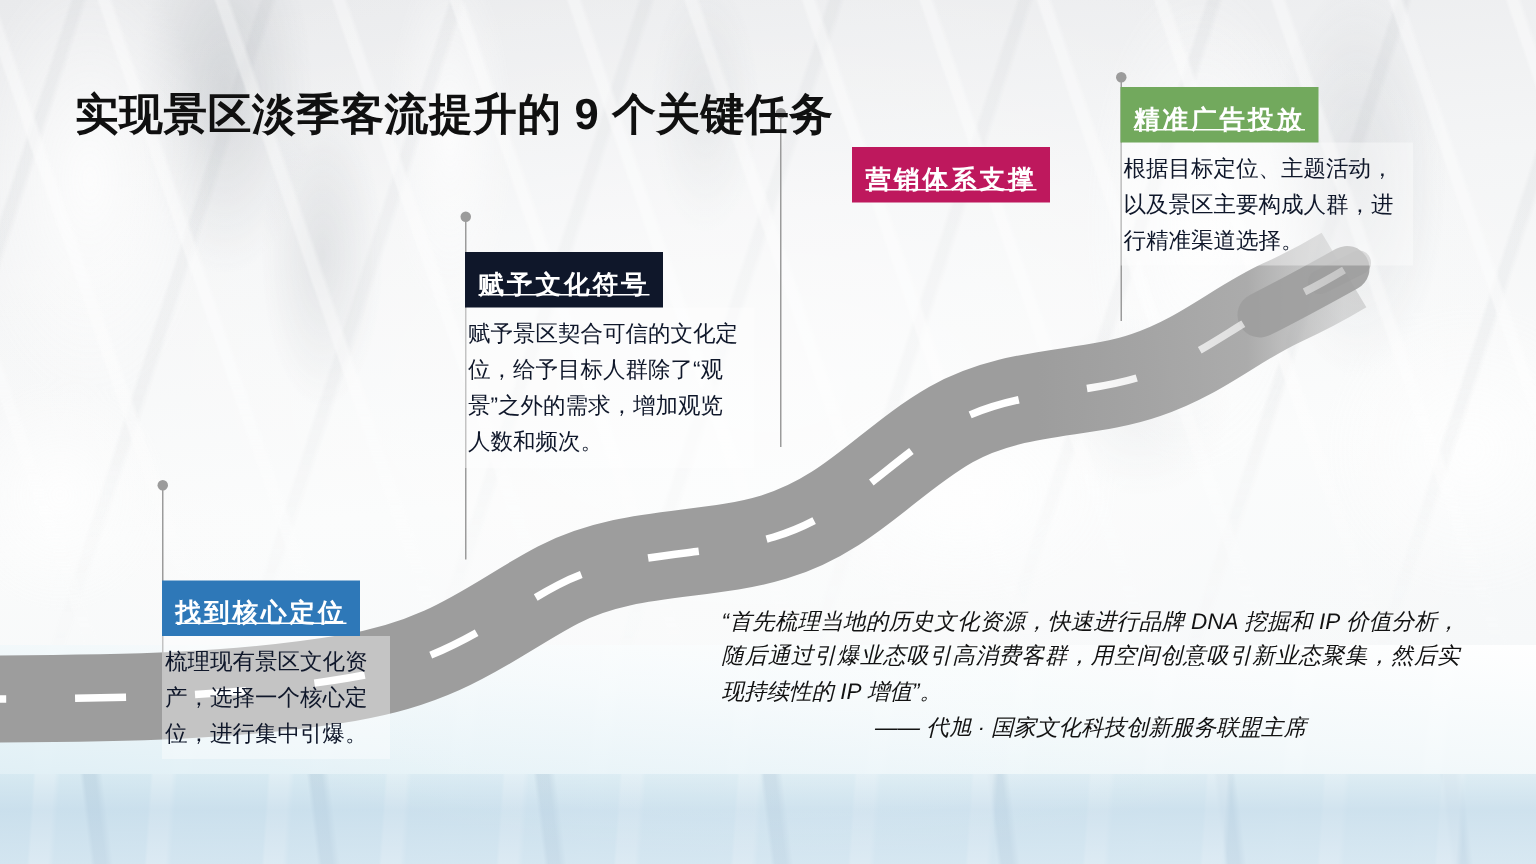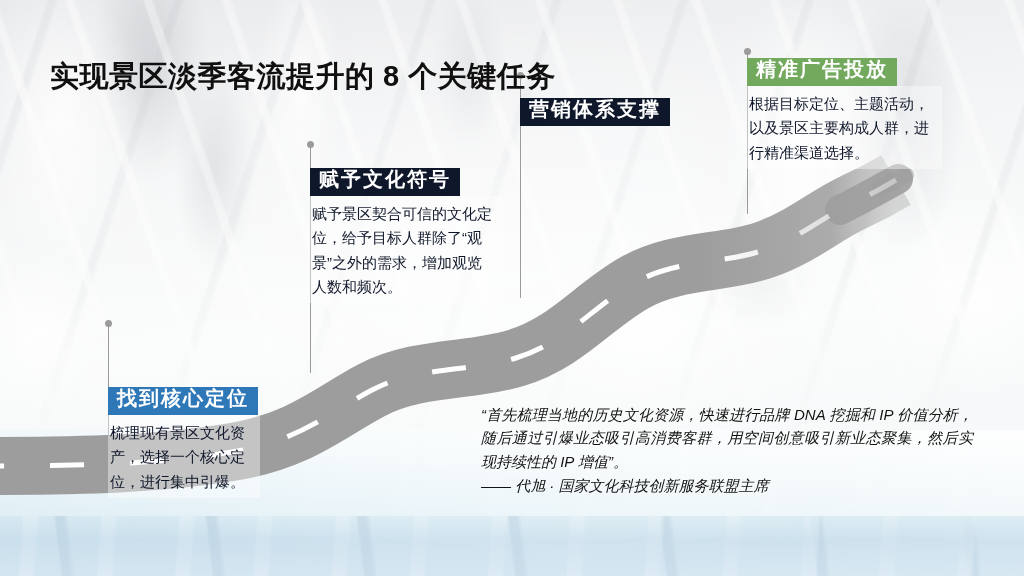--- a/index.html
+++ b/index.html
@@ -120,27 +120,28 @@
   .card-dot {
     position: absolute;
     width: 7px;
     height: 7px;
     border-radius: 50%;
     background: #9b9b9b;
     z-index: 26;
   }
   .card-head {
     display: inline-block;
-    padding: 0 9px 5px 9px;
-    font-size: 20px;
+    padding: 12px 9px 5px 9px;
+    font-size: 17px;
     font-weight: 700;
     color: #ffffff;
     letter-spacing: 2px;
     line-height: 1.15;
     white-space: nowrap;
+    text-decoration: underline;
   }
   .card-body {
     padding: 6px 8px 4px 2px;
     font-size: 15px;
     line-height: 1.62;
     color: #0f172a;
     background: rgba(255,255,255,0.40);
   }
 
   
@@ -151,21 +152,21 @@
     width: 492px;
     z-index: 28;
     font-style: italic;
     font-size: 15px;
     line-height: 1.55;
     color: #121212;
     text-align: justify;
   }
   .quote-attrib {
     margin-top: 1px;
-    text-align: left;
+    text-align: center;
     font-style: italic;
     font-size: 15px;
     color: #121212;
   }
 </style>
 </head>
 <body>
 
 <div id="slide">
 
@@ -224,40 +225,40 @@
 
     <g opacity=".95">
       <path d="M 300 576
                C 356 540, 392 498, 444 470
                C 500 440, 556 430, 606 402
                C 660 372, 690 330, 744 302
                C 790 278, 836 256, 872 226" fill="none" stroke="#9D9D9D" stroke-width="0"></path>
     </g>
   </svg>
 
-  <div class="title">实现景区淡季客流提升的 8 个关键任务</div>
+  <div class="title">实现景区淡季客流提升的 9 个关键任务</div>
 
   <div class="card-dot" style="left:105px; top:320px;"></div>
   <div class="card-connector" style="left:108px; top:324px; height:142px;"></div>
   <div class="card" style="left:108px; top:339px; width:152px;">
     <div class="card-head" style="background:#2E78B8;margin-top:48px;">找到核心定位</div>
     <div class="card-body">梳理现有景区文化资产，选择一个核心定位，进行集中引爆。</div>
   </div>
 
   <div class="card-dot" style="left:307px; top:141px;"></div>
   <div class="card-connector" style="left:310px; top:145px; height:228px;"></div>
   <div class="card" style="left:310px; top:168px; width:193px;">
     <div class="card-head" style="background:#0f172a;">赋予文化符号</div>
     <div class="card-body">赋予景区契合可信的文化定位，给予目标人群除了“观景”之外的需求，增加观览人数和频次。</div>
   </div>
 
   <div class="card-dot" style="left:517px; top:72px;"></div>
   <div class="card-connector" style="left:520px; top:76px; height:222px;"></div>
   <div class="card" style="left:520px; top:98px; width:200px;">
-    <div class="card-head" style="background:#0f172a;">营销体系支撑</div>
+    <div class="card-head" style="background:#be185d;margin-left:48px;">营销体系支撑</div>
   </div>
 
   <div class="card-dot" style="left:744px; top:48px;"></div>
   <div class="card-connector" style="left:747px; top:52px; height:162px;"></div>
   <div class="card" style="left:747px; top:58px; width:195px;">
     <div class="card-head" style="background:#72A95D;">精准广告投放</div>
     <div class="card-body">根据目标定位、主题活动，以及景区主要构成人群，进行精准渠道选择。</div>
   </div>
 
   <div class="quote">

